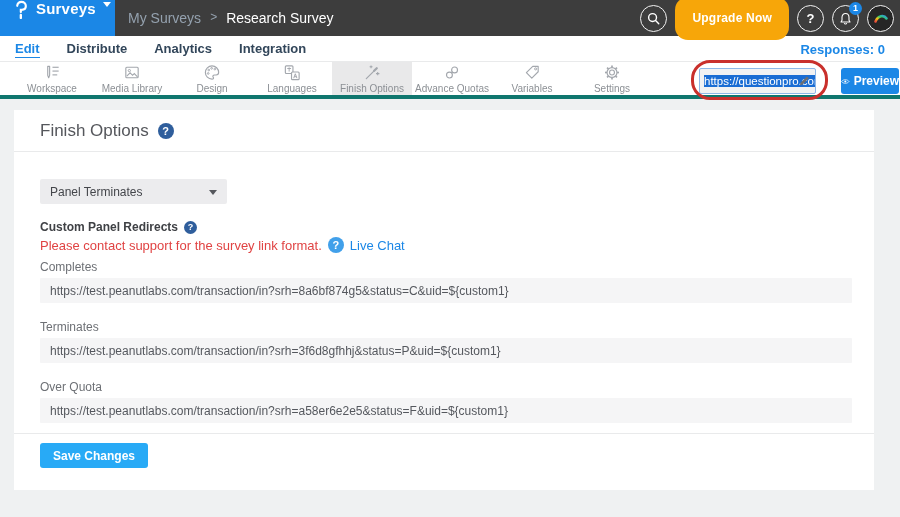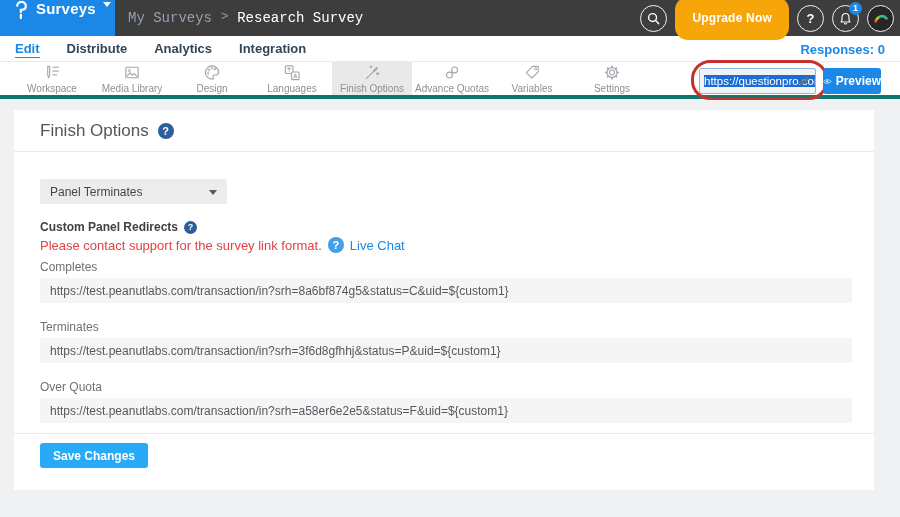--- a/index.html
+++ b/index.html
@@ -10,21 +10,21 @@
     position:relative;
     overflow:hidden;
     -webkit-font-smoothing:antialiased;
   }
   
   .topbar { height:36px; background:#3d3d3d; display:flex; align-items:center; position:relative; }
   .logo-block { width:115px; height:36px; background:#1b87e6; display:flex; align-items:flex-start; padding-left:13px; gap:7px; cursor:pointer; }
   .logo-glyph { width:16px; height:20px; display:block; }
   .logo-text { color:#fff; font-size:15px; font-weight:600; letter-spacing:.2px; }
   .caret-down { width:0; height:0; border-left:4px solid transparent; border-right:4px solid transparent; border-top:5px solid #fff; margin-top:2px; }
-  .breadcrumb { display:flex; align-items:flex-start; gap:9px; margin-left:13px; font-size:14px;font-family:Liberation Mono, monospace; }
+  .breadcrumb { display:flex; align-items:flex-start; gap:9px; margin-left:13px; font-size:14px; }
   .crumb-muted { color:#94a1ae; cursor:pointer; }
   .crumb-sep { color:#94a1ae; font-size:12px; }
   .crumb-current { color:#ffffff; }
   .topbar-right { margin-left:auto; display:flex; align-items:center; gap:8px; padding-right:6px; }
   .circle-btn { width:27px; height:27px; border-radius:50%; border:1.5px solid #f2f2f2; display:flex; align-items:center; justify-content:center; cursor:pointer; position:relative; color:#fff; }
   .circle-btn .q { color:#fff; font-size:13px; font-weight:700; }
   .upgrade-btn { height:43px; padding:0 17px; border-radius:13px; background:#f7a609; border:none; color:#fff; font-size:12px; font-weight:700; font-family:"Liberation Sans",sans-serif; cursor:pointer; letter-spacing:.2px; }
   .badge { position:absolute; top:-4px; right:-4px; min-width:13px; height:13px; border-radius:7px; background:#1b87e6; color:#fff; font-size:9px; font-weight:700; display:flex; align-items:center; justify-content:center; padding:0 3px; }
   .avatar { width:27px; height:27px; border-radius:50%; border:1.5px solid #f2f2f2; background:#262626; display:flex; align-items:center; justify-content:center; cursor:pointer; overflow:hidden; }
   
@@ -36,21 +36,21 @@
   
   .toolbar { height:37px; background:#fff; border-bottom:4px solid #0f766e; display:flex; align-items:stretch; padding-left:12px; position:relative; }
   .tool-item { width:80px; display:flex; flex-direction:column; align-items:center; justify-content:center; gap:1px; cursor:pointer; }
   .tool-item.active { background:#e9e9ea; }
   .tool-item svg { display:block; }
   .tool-label { font-size:10px; color:#8c9095; white-space:nowrap; }
   .url-wrap { position:absolute; right:84px; top:6px; width:117px; height:26px; background:#f1f2f3; border:1px solid #8fb8e8; border-radius:2px; display:flex; align-items:center; padding:0 20px 0 4px; overflow:hidden; cursor:text; }
   .url-text { background:#1a6dd4; color:#fff; font-size:11.5px; white-space:nowrap; }
   .pencil-btn { position:absolute; right:89px; top:12px; cursor:pointer; }
   .red-annotation { position:absolute; right:72px; top:-2px; width:137px; height:40px; border:3px solid #c9302c; border-radius:19px; pointer-events:none; }
-  .preview-btn { position:absolute; right:19px; top:6px; height:26px; width:58px; background:#1b87e6; border:none; border-radius:3px; color:#fff; font-size:12px; font-weight:700; font-family:"Liberation Sans",sans-serif; display:flex; align-items:center; justify-content:center; gap:4px; cursor:pointer; }
+  .preview-btn { position:absolute; right:1px; top:6px; height:26px; width:58px; background:#1b87e6; border:none; border-radius:3px; color:#fff; font-size:12px; font-weight:700; font-family:"Liberation Sans",sans-serif; display:flex; align-items:center; justify-content:center; gap:4px; cursor:pointer; }
   
   .card { position:absolute; left:14px; right:26px; top:110px; height:380px; background:#fff; }
   .card-header { padding:11px 0 10px 26px; border-bottom:1px solid #e9eaeb; display:flex; align-items:center; gap:9px; }
   .card-title { font-size:17px; color:#55575c; }
   .qcircle { border-radius:50%; background:#2f5e9c; color:#fff; font-weight:700; display:inline-flex; align-items:center; justify-content:center; cursor:pointer; }
   .qcircle.lg { width:16px; height:16px; font-size:11px; }
   .qcircle.sm { width:13px; height:13px; font-size:9px; }
   .qcircle.chat { width:16px; height:16px; font-size:11px; background:#41a0ea; }
   .card-body { padding:0 22px 0 26px; }
   .dropdown { margin-top:27px; width:187px; height:25px; background:#ececee; border-radius:2px; display:flex; align-items:center; padding:0 10px; cursor:pointer; }

